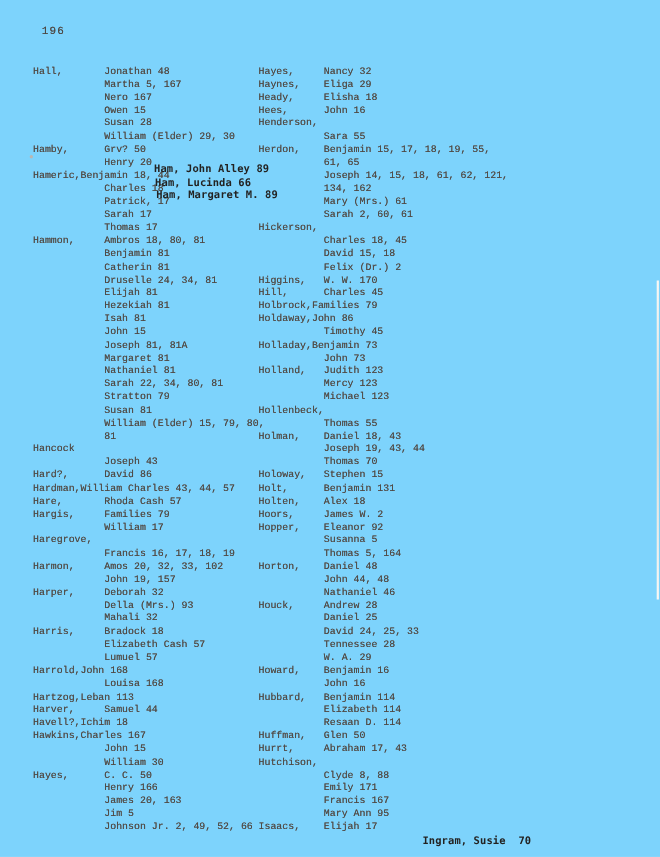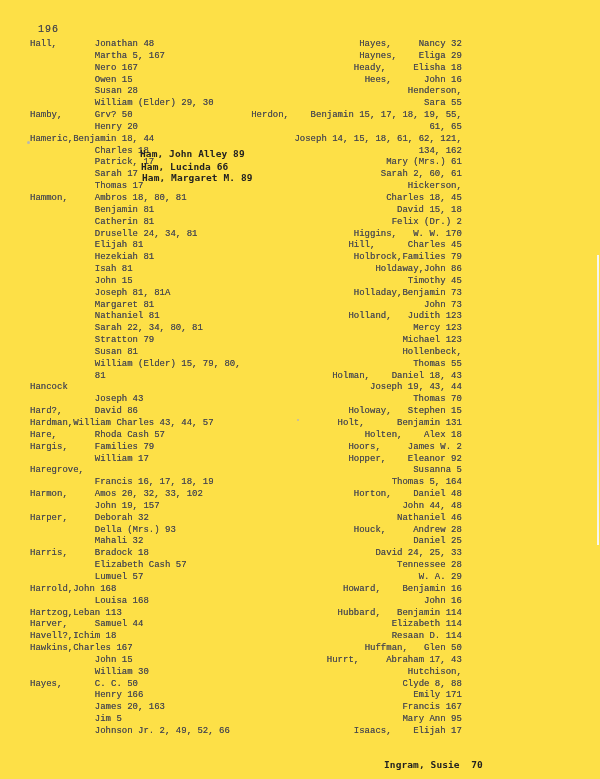--- a/index.html
+++ b/index.html
@@ -4,43 +4,43 @@
 <style>
   html, body {
     margin: 0;
     padding: 0;
     background: #e9e8e5;
   }
   .page {
     position: relative;
     width: 600px;
     height: 779px;
-    background: #fde047;
+    background: #7dd3fc;
     overflow: hidden;
     font-family: "Liberation Mono", "DejaVu Sans Mono", monospace;
     color: #4c4a47;
   }
   .page-number {
     position: absolute;
     left: 38px;
     top: 24px;
     font-size: 10px;
     letter-spacing: 1px;
     text-shadow: 0 0 0.5px #5a5855;
   }
   .col {
     position: absolute;
-    top: 39px;
+    top: 60px;
     font-size: 9px;
     line-height: 11.85px;
     white-space: pre;
     text-shadow: 0 0 0.5px #6a6865;
   }
   .col-left  { left: 30px;  }
-  .col-right { left: 235px; text-align: right; }
+  .col-right { left: 235px; }
   .line { height: 11.85px; }
   .annotation {
     position: absolute;
     font-family: "DejaVu Sans Mono", "Liberation Mono", monospace;
     font-weight: bold;
     font-size: 9.5px;
     color: #232221;
     white-space: pre;
     letter-spacing: 0.1px;
     margin-top: 20px;

